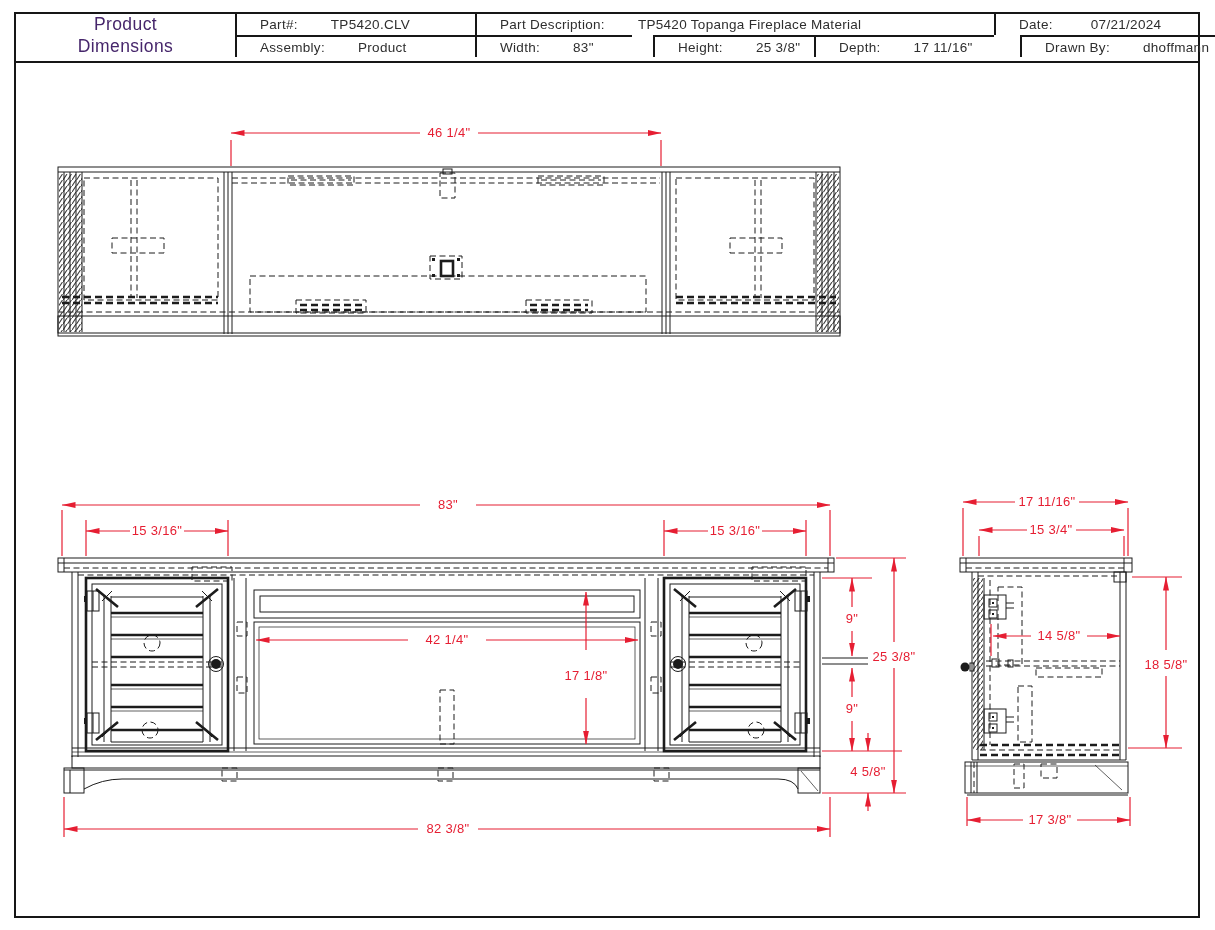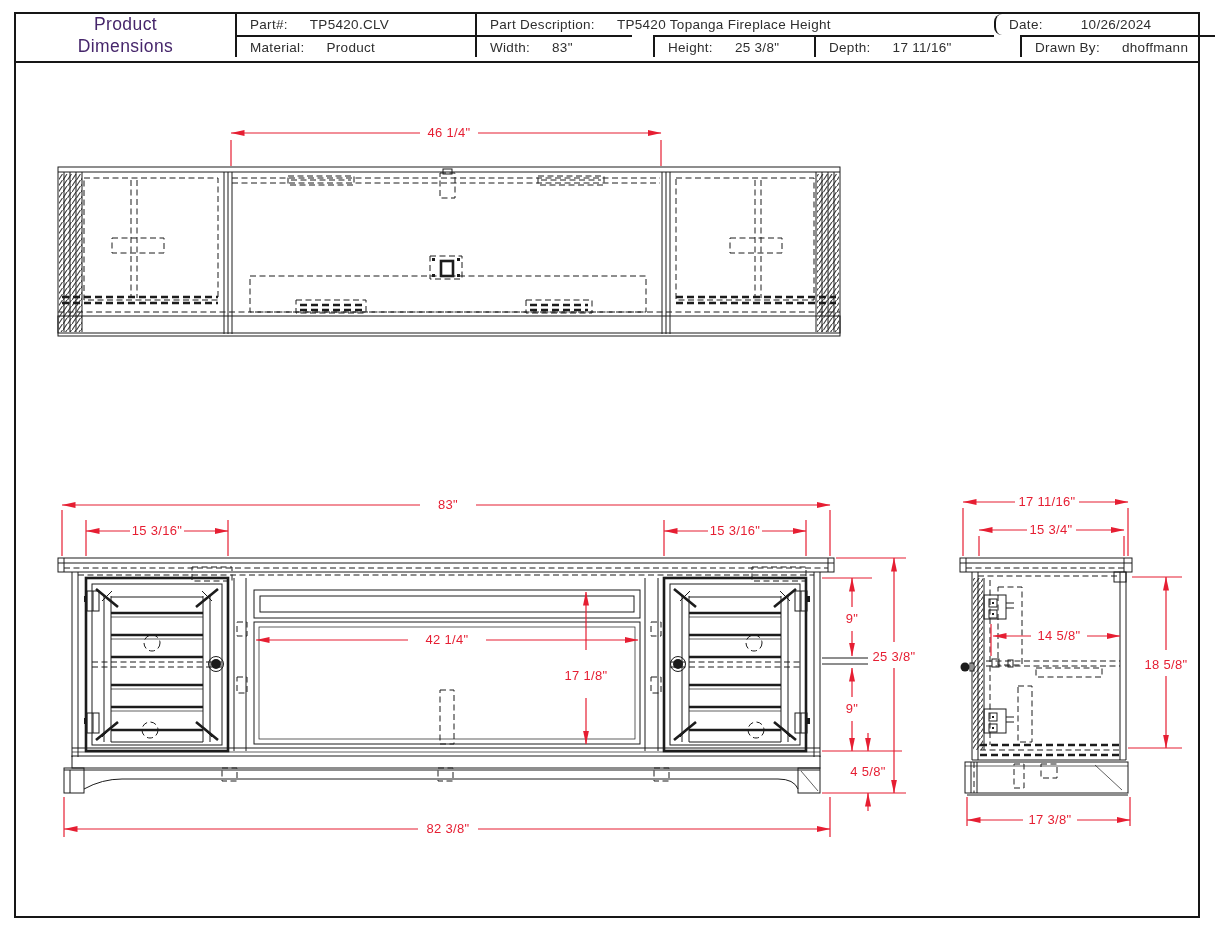--- a/index.html
+++ b/index.html
@@ -6,22 +6,22 @@
   .sheet{position:relative;width:1215px;height:930px;background:#fff;
          font-family:"Liberation Sans",sans-serif;overflow:hidden;}
   .page-border{position:absolute;left:14px;top:12px;width:1182px;height:902px;
                border:2px solid #161616;}
   
   .tb{position:absolute;left:14px;top:12px;width:1182px;height:47px;
       border:2px solid #161616;background:#fff;color:#2e2e2e;font-size:13.5px;
       letter-spacing:.3px;}
   .tb .cell{position:absolute;box-sizing:border-box;display:flex;align-items:center;
             white-space:nowrap;overflow:hidden;}
-  .tb .lbl{padding-left:13px;}
-  .tb .val{margin-left:22px;}
+  .tb .lbl{padding-left:23px;}
+  .tb .val{margin-left:33px;}
   .title-cell{left:0;top:0;width:221px;height:43px;border-right:2px solid #161616;
               display:flex;flex-direction:column;align-items:center;justify-content:center;
               color:#46266b;font-size:17.5px;line-height:1.25;letter-spacing:.4px;}
   .r1{top:0;height:21px;}
   .r2{top:21px;height:22px;border-top:2px solid #161616;}
   .bl{border-left:2px solid #161616;}
   
   svg.canvas{position:absolute;left:0;top:0;}
   .k{stroke:#1c1c1c;fill:none;stroke-width:1;}
   .k0{stroke:#1c1c1c;fill:none;stroke-width:.7;}
@@ -45,29 +45,29 @@
       <span>Product</span>
       <span>Dimensions</span>
     </div>
 
     <div class="cell r1" style="left:221px;width:238px;">
       <span class="lbl">Part#:</span>
       <span class="val">TP5420.CLV</span>
     </div>
     <div class="cell r1 bl" style="left:459px;width:519px;">
       <span class="lbl">Part Description:</span>
-      <span class="val">TP5420 Topanga Fireplace Height</span>
-    </div>
-    <div class="cell r1 bl" style="left:978px;width:204px;border-radius:8px;">
+      <span class="val">TP5420 Topanga Fireplace Material</span>
+    </div>
+    <div class="cell r1 bl" style="left:978px;width:204px;">
       <span class="lbl">Date:</span>
-      <span class="val" style="margin-left:38px;">10/26/2024</span>
+      <span class="val" style="margin-left:38px;">07/21/2024</span>
     </div>
 
     <div class="cell r2" style="left:221px;width:238px;">
-      <span class="lbl">Material:</span>
+      <span class="lbl">Assembly:</span>
       <span class="val">Product</span>
     </div>
     <div class="cell r2 bl" style="left:459px;width:157px;text-align:center;">
       <span class="lbl">Width:</span>
       <span class="val">83"</span>
     </div>
     <div class="cell r2 bl" style="left:637px;width:161px;align-items:center;">
       <span class="lbl">Height:</span>
       <span class="val">25 3/8"</span>
     </div>

